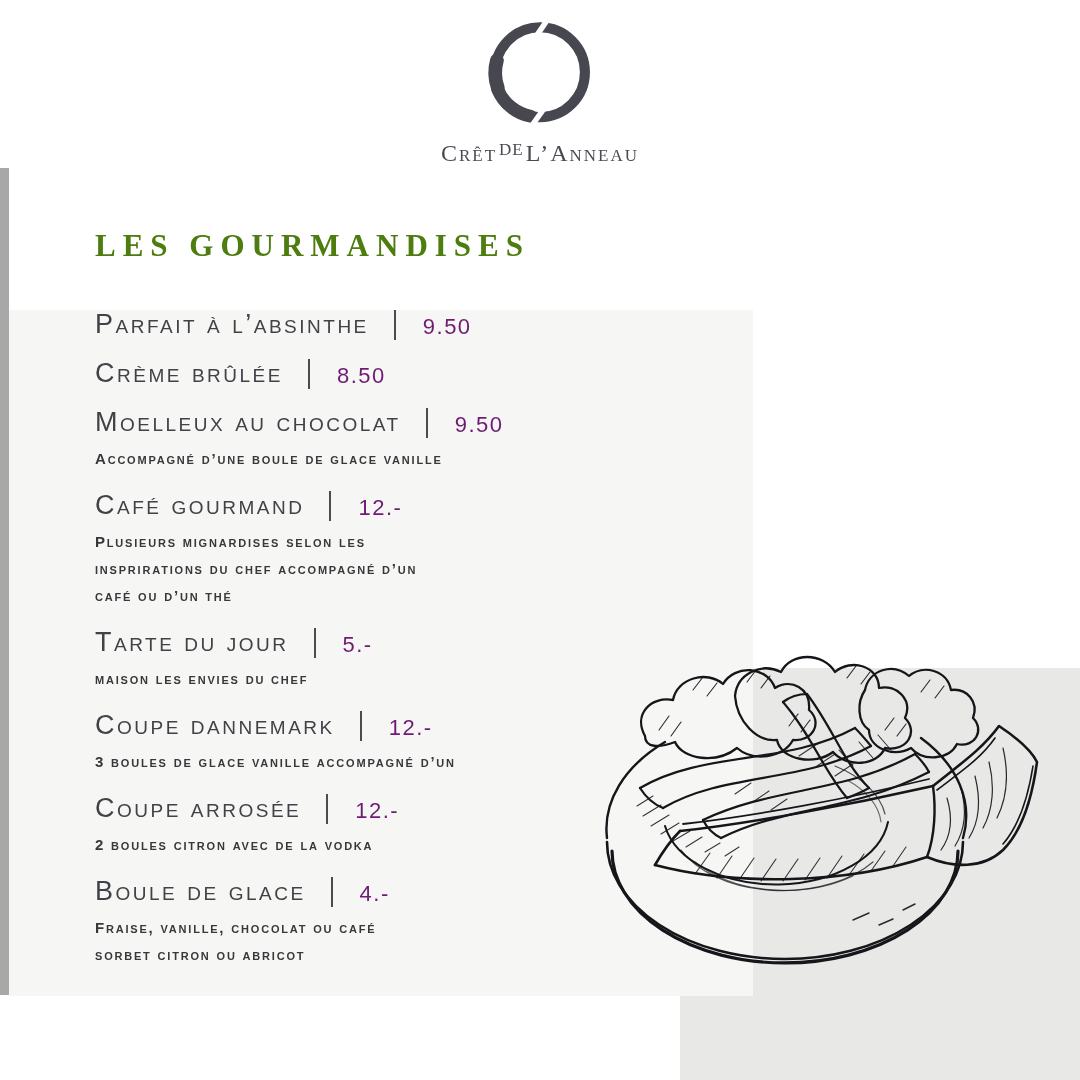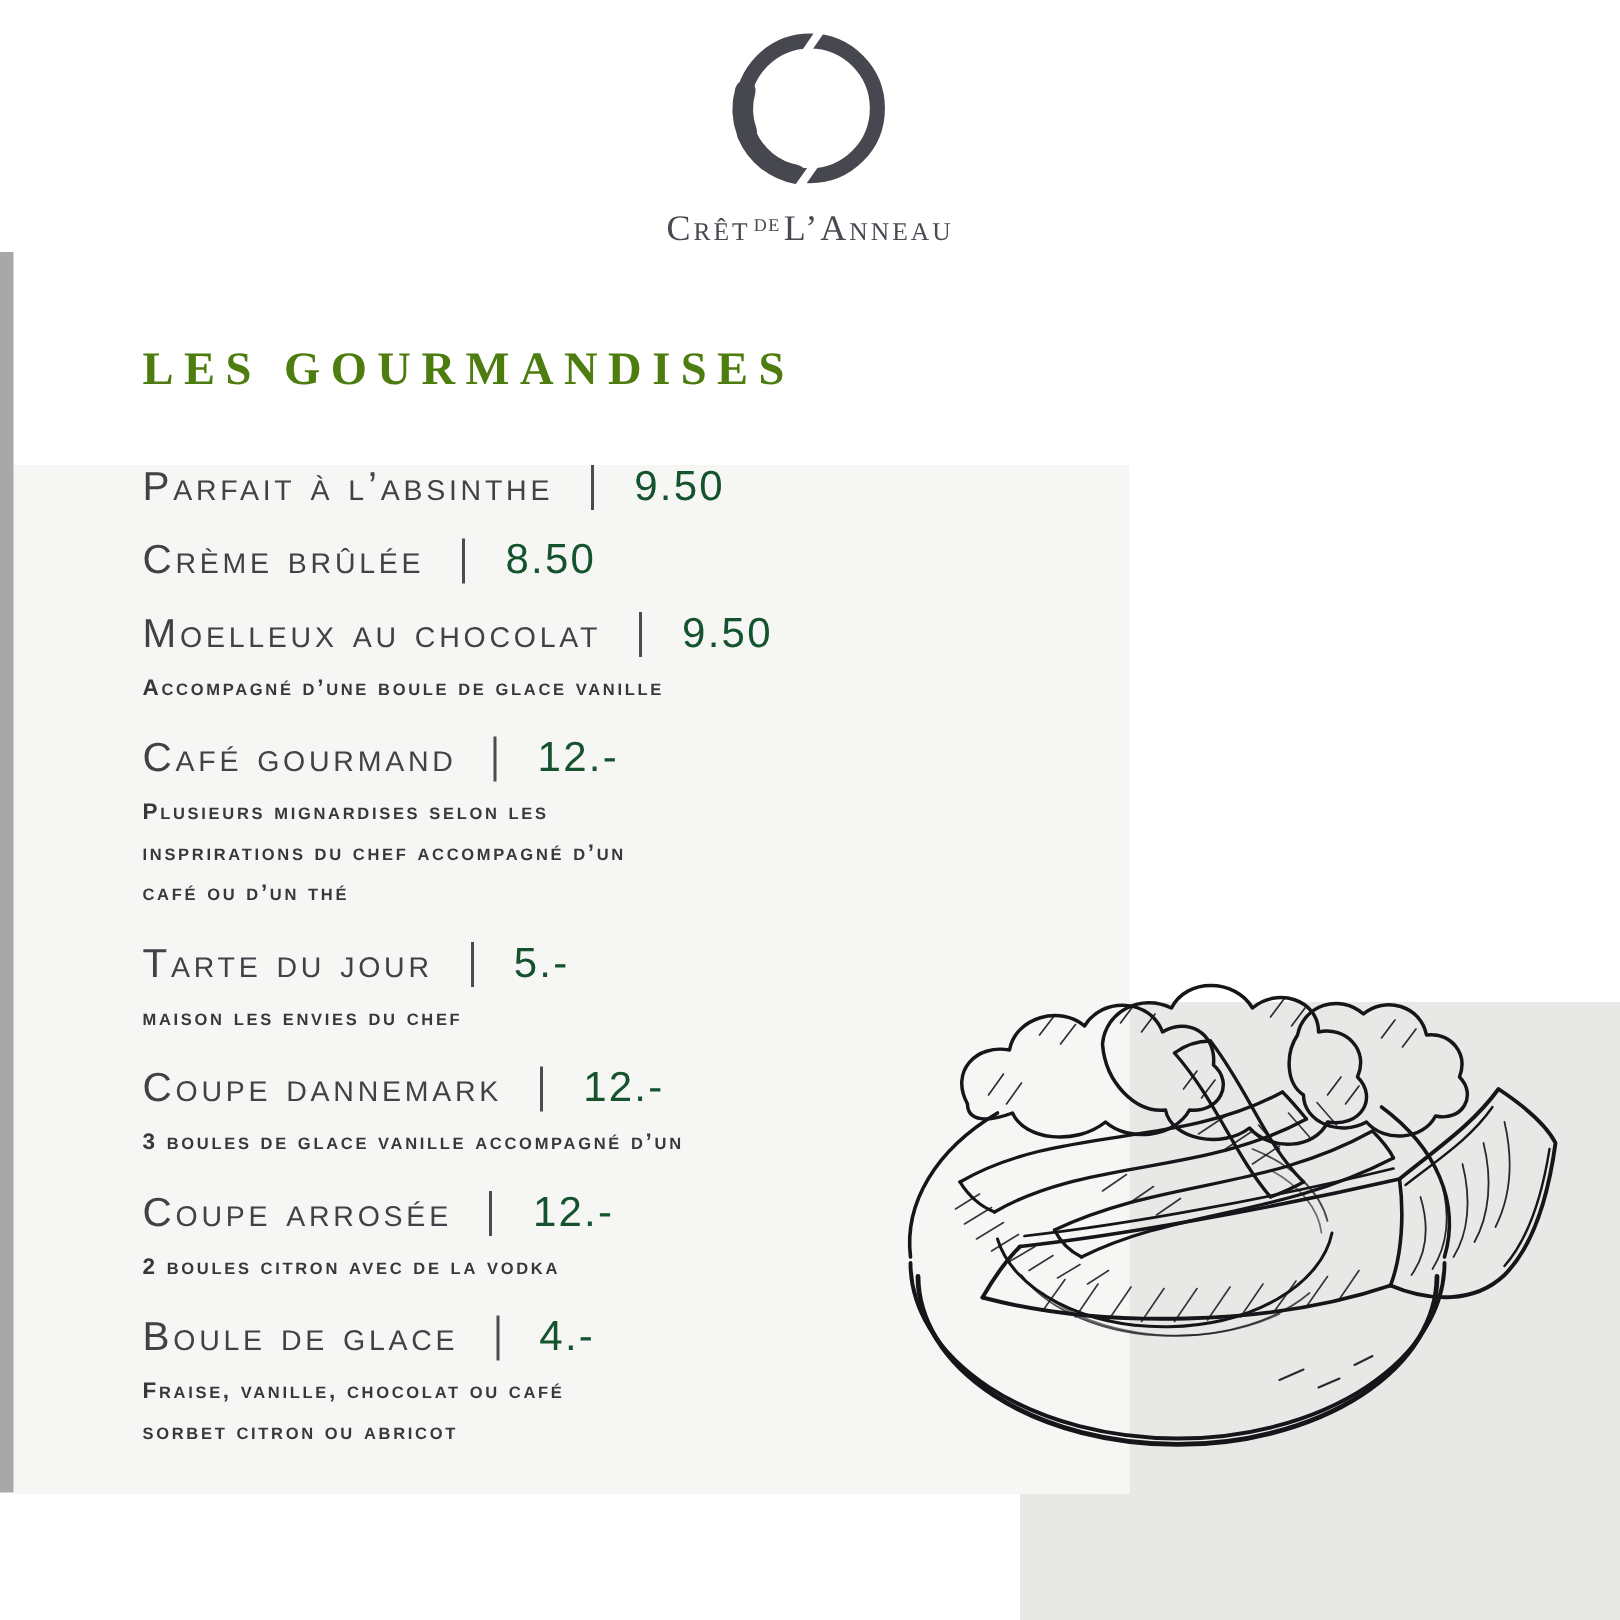--- a/index.html
+++ b/index.html
@@ -11,37 +11,37 @@
   .accent-rect{position:absolute;left:680px;top:668px;width:400px;height:412px;background:#e8e8e6;}
   .panel{position:absolute;left:9px;top:310px;width:744px;height:686px;background:#f6f6f4;}
   .side-strip{position:absolute;left:0;top:168px;width:9px;height:827px;background:#a8a8a8;}
   
   .logo{position:absolute;left:390px;top:20px;width:300px;text-align:center;}
   .logo svg{display:block;margin:0 auto;}
   .brand-name{
     margin-top:10px;font-family:"Liberation Serif",serif;color:#4a4b52;
     font-size:24px;letter-spacing:2px;font-variant:small-caps;white-space:nowrap;
   }
-  .brand-de{font-size:12px;letter-spacing:1px;vertical-align:6px;margin:0 2px;text-transform:uppercase;}
+  .brand-de{font-size:17px;letter-spacing:1px;vertical-align:6px;margin:0 2px;text-transform:uppercase;}
   
   .menu-title{
     position:absolute;left:95px;top:228px;
     font-family:"Liberation Serif",serif;font-weight:700;font-size:31px;
     letter-spacing:7px;color:#4d7c0f;white-space:nowrap;
   }
   
   .menu-list{position:absolute;left:95px;top:306px;width:600px;}
   .menu-item{margin-bottom:15px;}
   .item-row{display:flex;align-items:flex-end;min-height:34px;gap:12px;}
   .item-name{
     font-size:27px;font-weight:300;font-variant:small-caps;
     letter-spacing:2.5px;color:#414247;white-space:nowrap;
   }
   .item-sep{width:2px;height:30px;background:#4c4c50;margin:0 15px 0 13px;flex:none;}
-  .item-price{font-size:28px;font-weight:300;color:#14532d;letter-spacing:1.5px;white-space:nowrap;}
+  .item-price{font-size:22px;font-weight:300;color:#701a75;letter-spacing:1.5px;white-space:nowrap;}
   .item-descs{margin-top:7px;}
   .item-desc{
     font-size:15px;font-weight:600;font-variant:small-caps;
     letter-spacing:1.8px;color:#37383b;line-height:27px;white-space:nowrap;
   }
   
   .pie-illustration{position:absolute;left:585px;top:638px;}
 </style>
 </head>
 <body>

